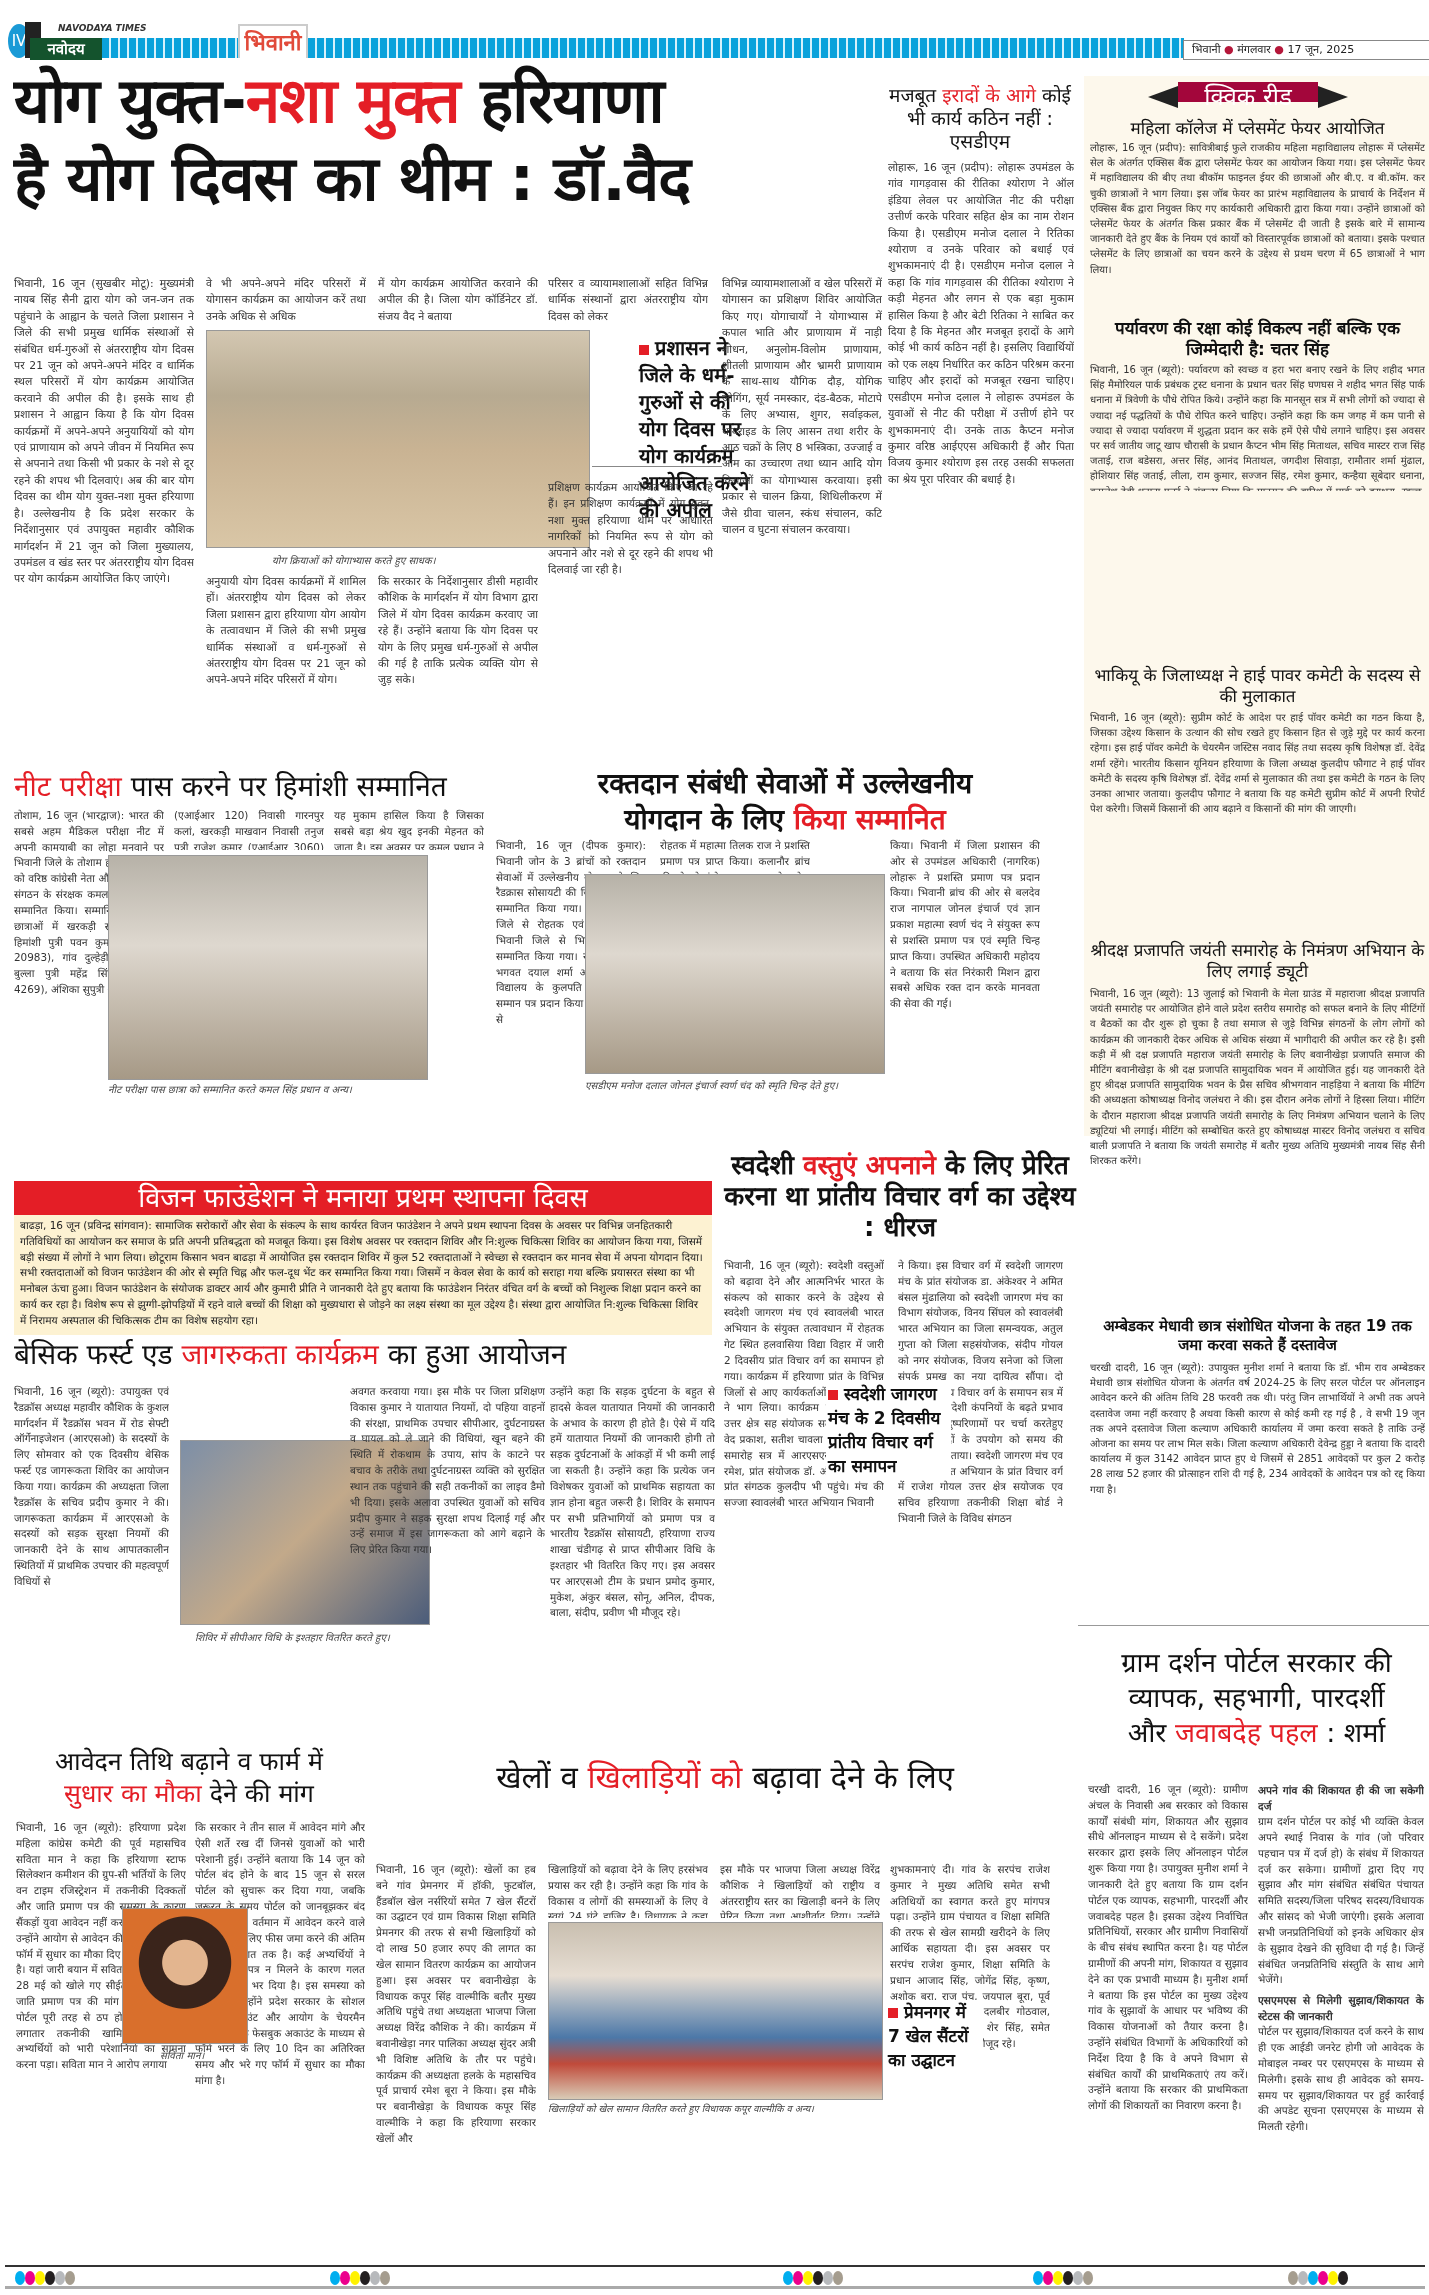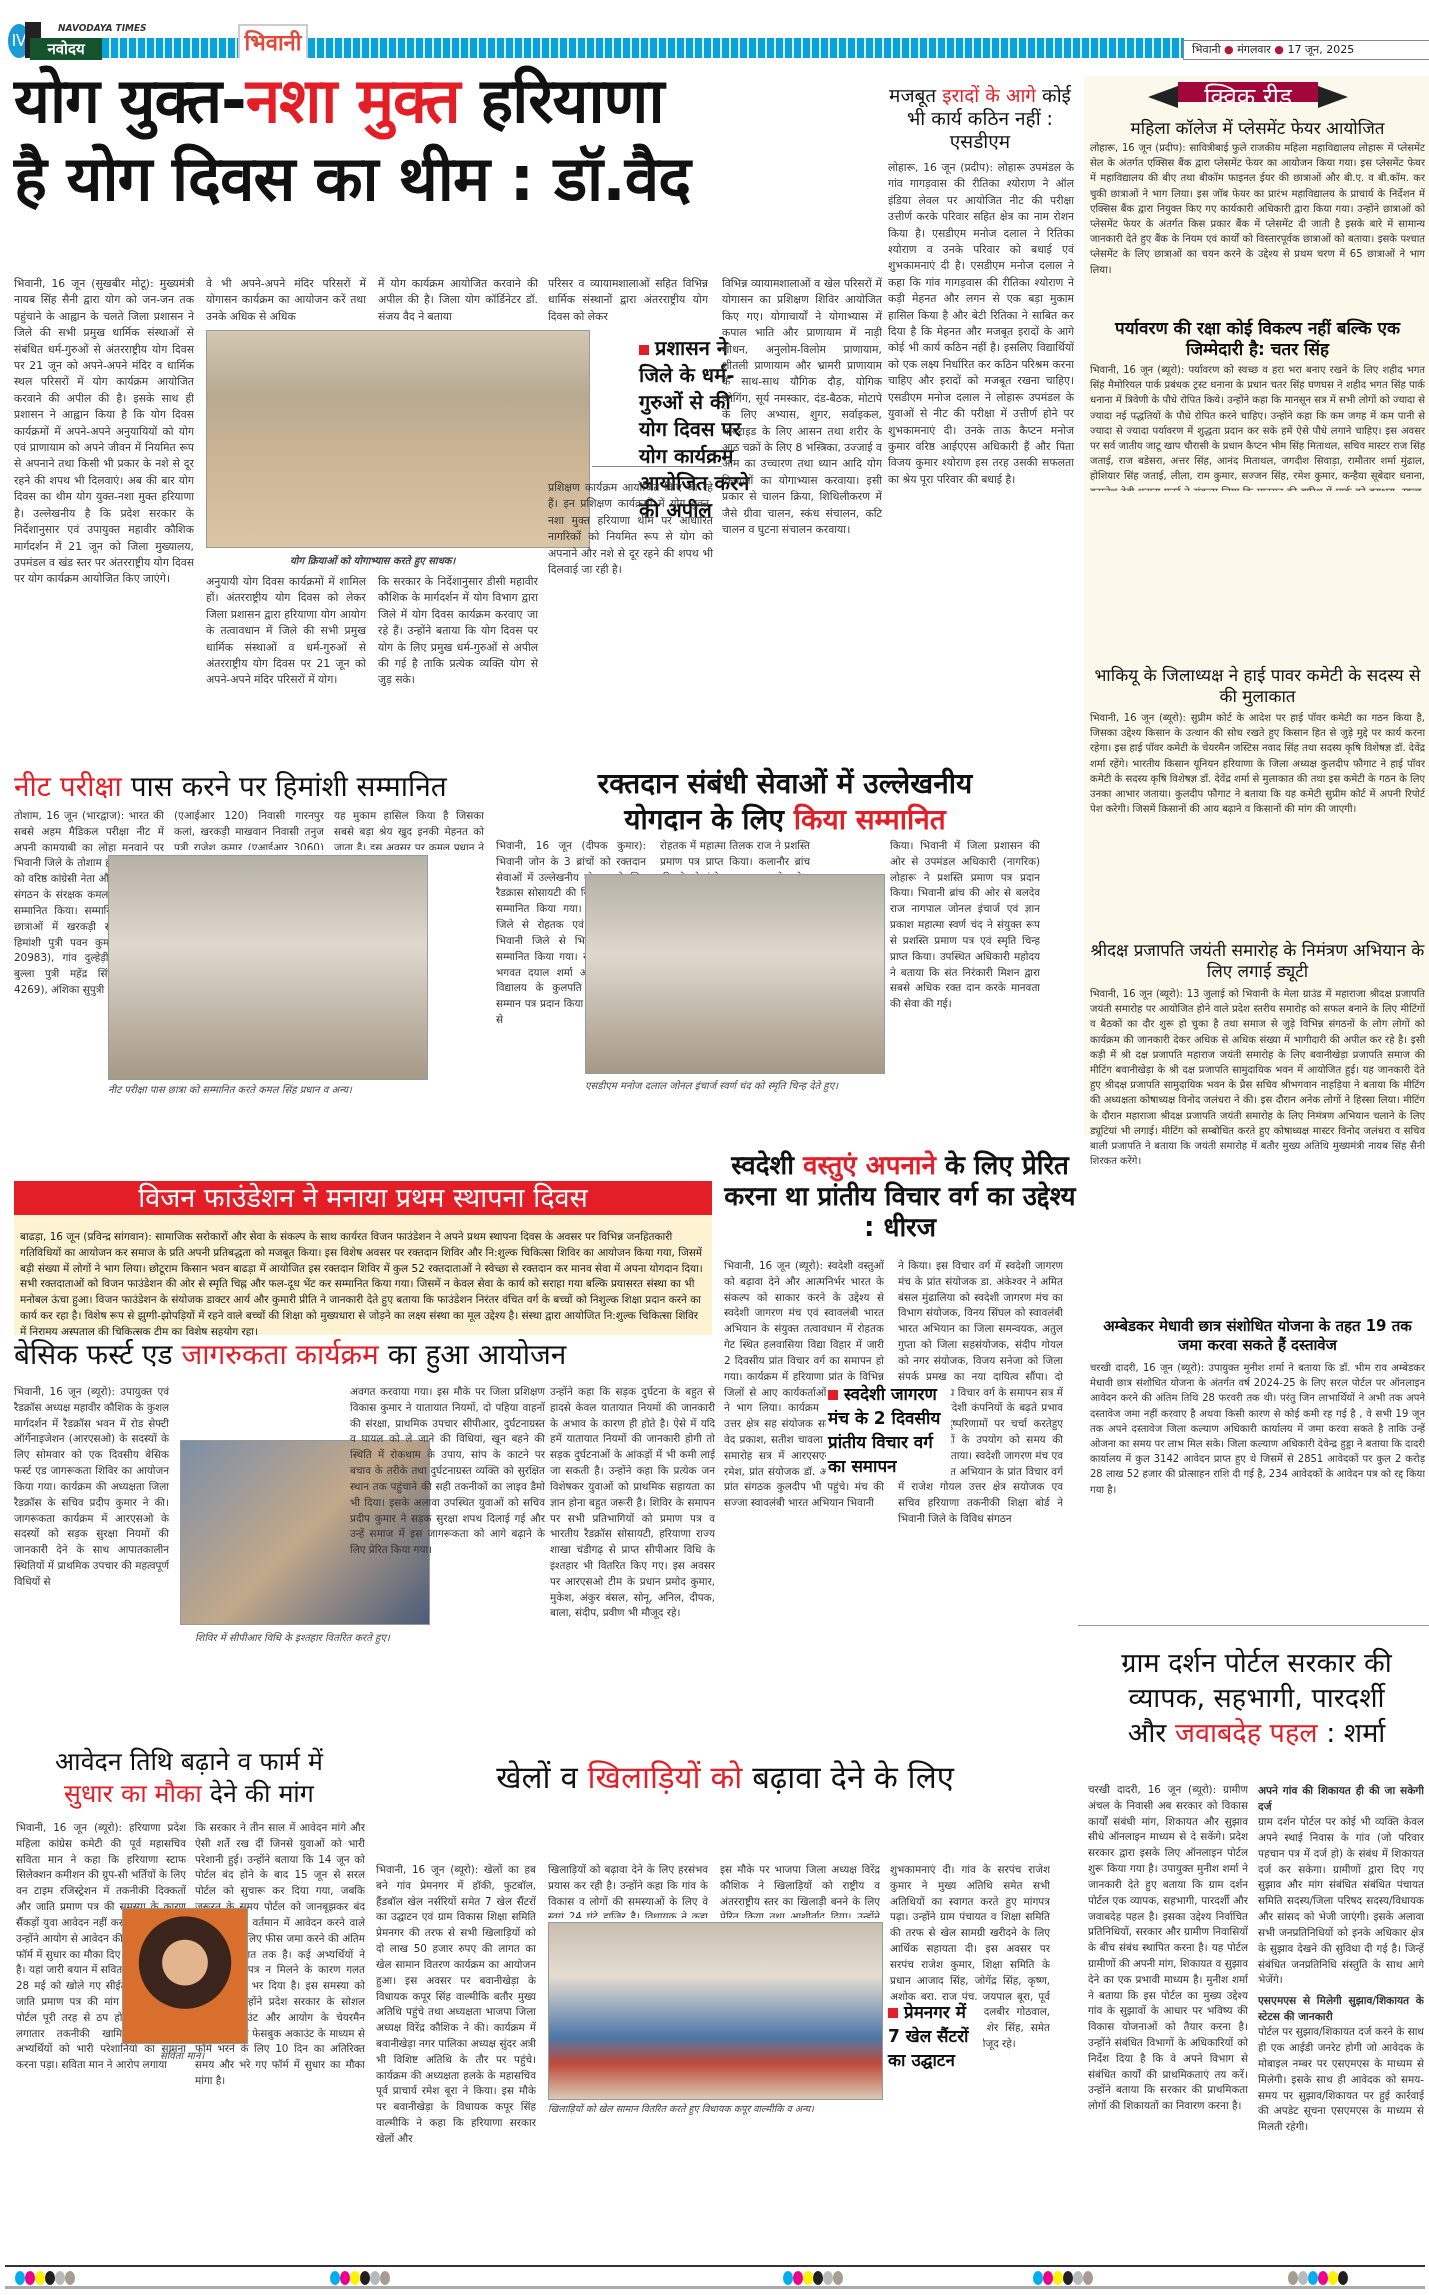--- a/index.html
+++ b/index.html
@@ -24,21 +24,21 @@
 .pullquote{font-size:20px;font-weight:bold;line-height:27px;color:#111;}
 .pullquote .sq{display:inline-block;width:10px;height:10px;background:#e41e26;margin-right:6px;}
 .quickread-box{left:1084px;top:76px;width:345px;height:415px;background:#fdf8ec;}
 .qr-tag{left:1178px;top:82px;width:140px;height:20px;background:#a3063b;color:#fff;font-size:24px;text-align:center;line-height:30px;}
 .qr-tri-l{left:1148px;top:86px;width:0;height:0;border-top:11px solid transparent;border-bottom:11px solid transparent;border-right:30px solid #222;}
 .qr-tri-r{left:1318px;top:86px;width:0;height:0;border-top:11px solid transparent;border-bottom:11px solid transparent;border-left:30px solid #222;}
 .hd2{font-size:20px;line-height:24px;color:#111;text-align:center;}
 .hd3{font-size:17px;line-height:21px;color:#111;text-align:center;font-weight:bold;}
 .sidebox{background:#fdf8ec;}
 .banner-red{left:14px;top:1181px;width:698px;height:34px;background:#e41e26;color:#fff;font-size:27px;text-align:center;line-height:34px;}
-.banner-body{left:14px;top:1215px;width:698px;height:120px;background:#fdf2d2;font-size:10.5px;line-height:1.5;padding:14px 6px;}
+.banner-body{left:14px;top:1215px;width:698px;height:120px;background:#fdf2d2;font-size:10.5px;line-height:1.5;padding:3px 6px;}
 .hd-big{font-size:30px;font-weight:bold;line-height:36px;color:#111;}
 .hd-light{font-size:28px;line-height:34px;color:#111;}
 .regbar{left:5px;top:2265px;width:1420px;height:24px;border-top:2px solid #333;border-bottom:3px solid #aaa;}
 .reg{top:4px;display:flex;gap:0;}
 .reg span{display:inline-block;width:10px;height:14px;border-radius:50%;}
 </style>
 </head>
 <body>
 
 <div class="abs masthead">
@@ -62,21 +62,21 @@
   <span>योग युक्त-</span><span class="red">नशा मुक्त</span><span> हरियाणा</span><br>
   <span>है योग दिवस का थीम : डॉ.वैद</span>
 </div>
 
 <div class="abs col" style="left:14px;top:276px;width:180px;height:475px;overflow:hidden;">भिवानी, 16 जून (सुखबीर मोटू): मुख्यमंत्री नायब सिंह सैनी द्वारा योग को जन-जन तक पहुंचाने के आह्वान के चलते जिला प्रशासन ने जिले की सभी प्रमुख धार्मिक संस्थाओं से संबंधित धर्म-गुरुओं से अंतरराष्ट्रीय योग दिवस पर 21 जून को अपने-अपने मंदिर व धार्मिक स्थल परिसरों में योग कार्यक्रम आयोजित करवाने की अपील की है। इसके साथ ही प्रशासन ने आह्वान किया है कि योग दिवस कार्यक्रमों में अपने-अपने अनुयायियों को योग एवं प्राणायाम को अपने जीवन में नियमित रूप से अपनाने तथा किसी भी प्रकार के नशे से दूर रहने की शपथ भी दिलवाएं। अब की बार योग दिवस का थीम योग युक्त-नशा मुक्त हरियाणा है। उल्लेखनीय है कि प्रदेश सरकार के निर्देशानुसार एवं उपायुक्त महावीर कौशिक मार्गदर्शन में 21 जून को जिला मुख्यालय, उपमंडल व खंड स्तर पर अंतरराष्ट्रीय योग दिवस पर योग कार्यक्रम आयोजित किए जाएंगे।</div>
 <div class="abs col" style="left:206px;top:276px;width:160px;height:50px;overflow:hidden;">वे भी अपने-अपने मंदिर परिसरों में योगासन कार्यक्रम का आयोजन करें तथा उनके अधिक से अधिक</div>
 <div class="abs col" style="left:378px;top:276px;width:160px;height:50px;overflow:hidden;">में योग कार्यक्रम आयोजित करवाने की अपील की है। जिला योग कॉर्डिनेटर डॉ. संजय वैद ने बताया</div>
 <div class="abs col" style="left:548px;top:276px;width:160px;height:50px;overflow:hidden;">परिसर व व्यायामशालाओं सहित विभिन्न धार्मिक संस्थानों द्वारा अंतरराष्ट्रीय योग दिवस को लेकर</div>
 
 <div class="abs photo yoga" style="left:206px;top:330px;width:384px;height:218px;"></div>
-<div class="abs caption" style="left:290px;top:553px;width:300px;font-weight:bold;">योग क्रियाओं को योगाभ्यास करते हुए साधक।</div>
+<div class="abs caption" style="left:272px;top:553px;width:300px;">योग क्रियाओं को योगाभ्यास करते हुए साधक।</div>
 
 <div class="abs pullquote" style="left:595px;top:335px;width:125px;margin-left:44px;">
   <span class="sq"></span><span>प्रशासन ने जिले के धर्म-गुरुओं से की योग दिवस पर योग कार्यक्रम आयोजित करने की अपील</span>
 </div>
 <div class="abs" style="left:592px;top:466px;width:130px;height:1px;background:#888;"></div>
 
 <div class="abs col" style="left:206px;top:574px;width:160px;height:180px;overflow:hidden;">अनुयायी योग दिवस कार्यक्रमों में शामिल हों। अंतरराष्ट्रीय योग दिवस को लेकर जिला प्रशासन द्वारा हरियाणा योग आयोग के तत्वावधान में जिले की सभी प्रमुख धार्मिक संस्थाओं व धर्म-गुरुओं से अंतरराष्ट्रीय योग दिवस पर 21 जून को अपने-अपने मंदिर परिसरों में योग।</div>
 <div class="abs col" style="left:378px;top:574px;width:160px;height:180px;overflow:hidden;">कि सरकार के निर्देशानुसार डीसी महावीर कौशिक के मार्गदर्शन में योग विभाग द्वारा जिले में योग दिवस कार्यक्रम करवाए जा रहे हैं। उन्होंने बताया कि योग दिवस पर योग के लिए प्रमुख धर्म-गुरुओं से अपील की गई है ताकि प्रत्येक व्यक्ति योग से जुड़ सके।</div>
 <div class="abs col" style="left:548px;top:480px;width:165px;height:275px;overflow:hidden;">प्रशिक्षण कार्यक्रम आयोजित किए जा रहे हैं। इन प्रशिक्षण कार्यक्रमों में योग युक्त-नशा मुक्त हरियाणा थीम पर आधारित नागरिकों को नियमित रूप से योग को अपनाने और नशे से दूर रहने की शपथ भी दिलवाई जा रही है।</div>
 <div class="abs col" style="left:722px;top:276px;width:160px;height:478px;overflow:hidden;">विभिन्न व्यायामशालाओं व खेल परिसरों में योगासन का प्रशिक्षण शिविर आयोजित किए गए। योगाचार्यों ने योगाभ्यास में कपाल भाति और प्राणायाम में नाड़ी शोधन, अनुलोम-विलोम प्राणायाम, शीतली प्राणायाम और भ्रामरी प्राणायाम के साथ-साथ यौगिक दौड़, योगिक जोगिंग, सूर्य नमस्कार, दंड-बैठक, मोटापे के लिए अभ्यास, शुगर, सर्वाइकल, थायराइड के लिए आसन तथा शरीर के आठ चक्रों के लिए 8 भस्त्रिका, उज्जाई व ओम का उच्चारण तथा ध्यान आदि योग क्रियाओं का योगाभ्यास करवाया। इसी प्रकार से चालन क्रिया, शिथिलीकरण में जैसे ग्रीवा चालन, स्कंध संचालन, कटि चालन व घुटना संचालन करवाया।</div>

